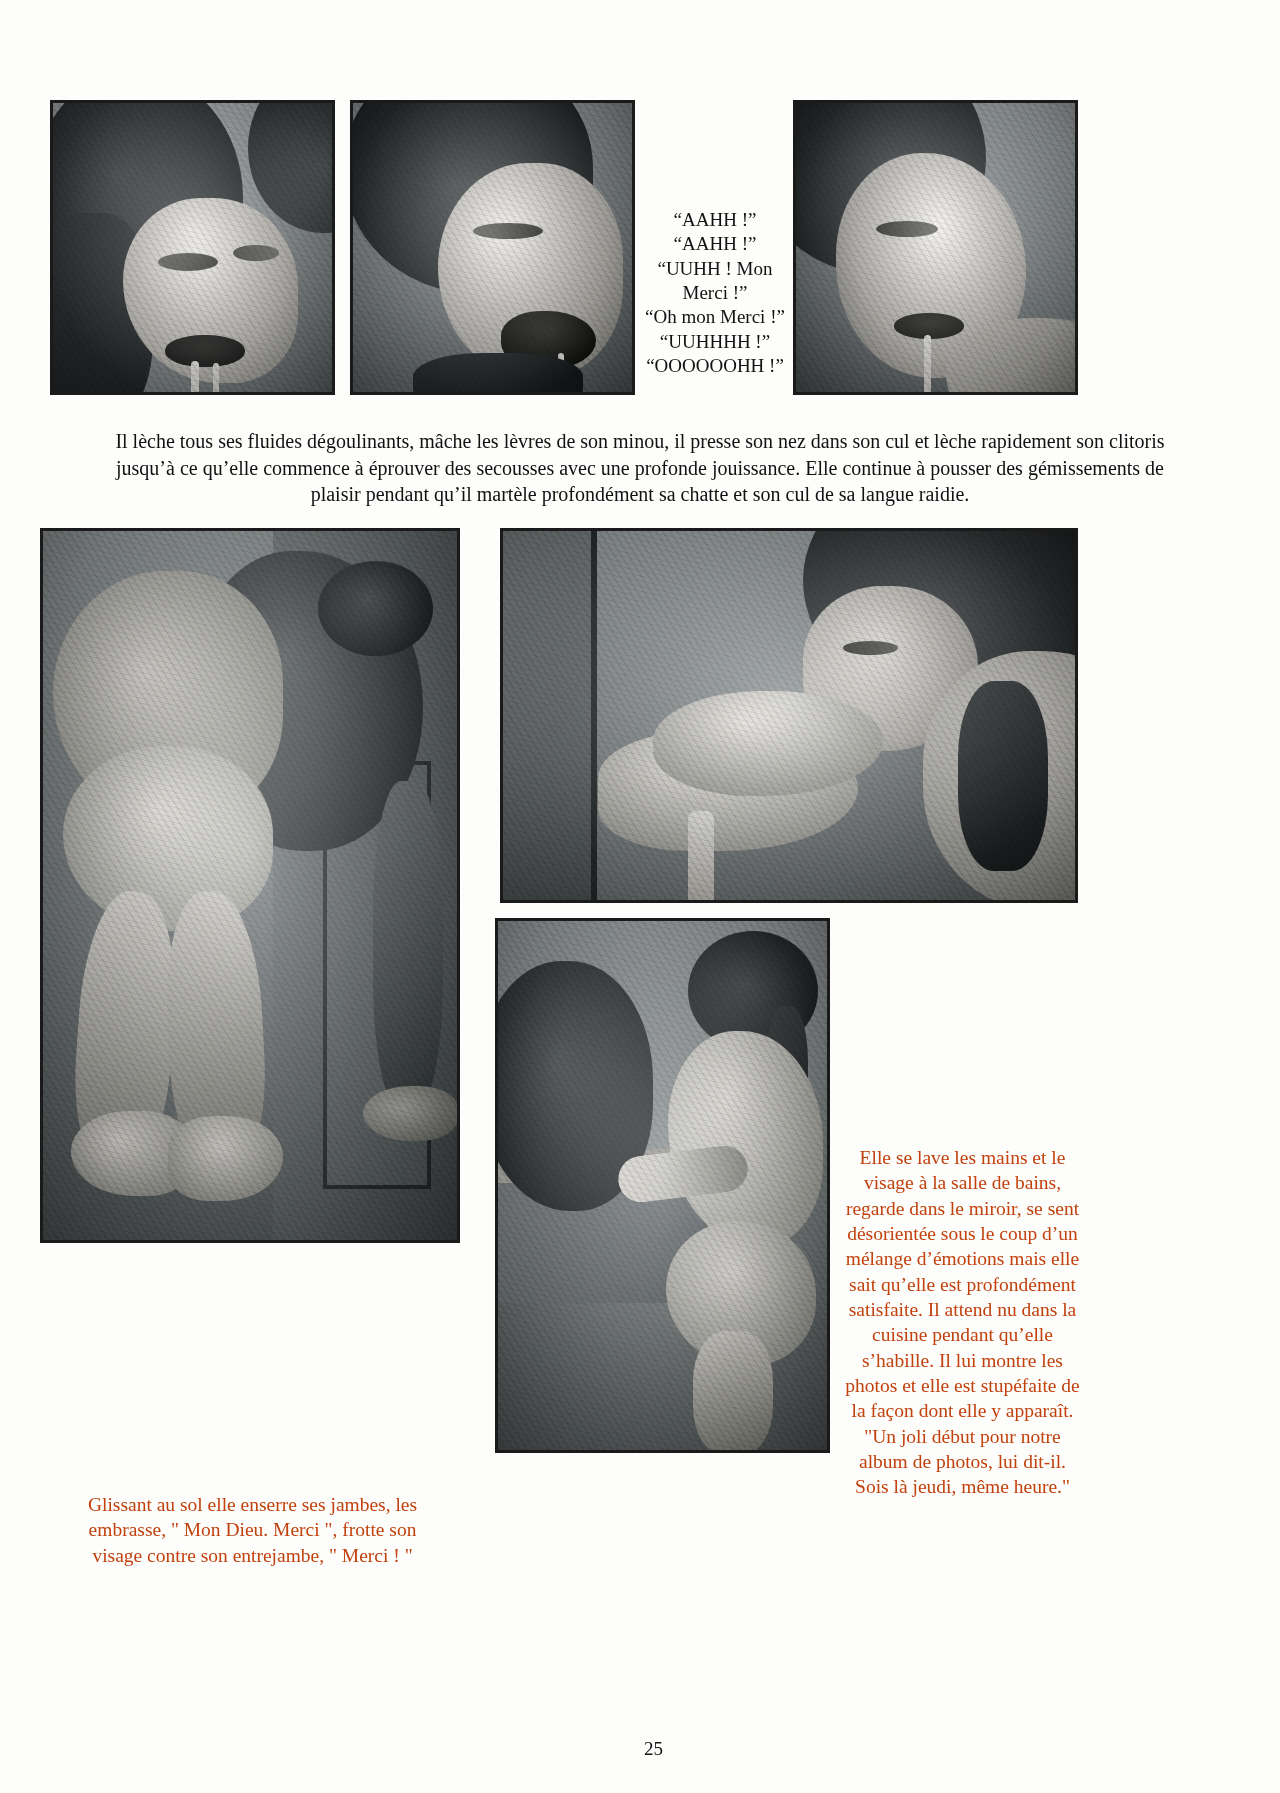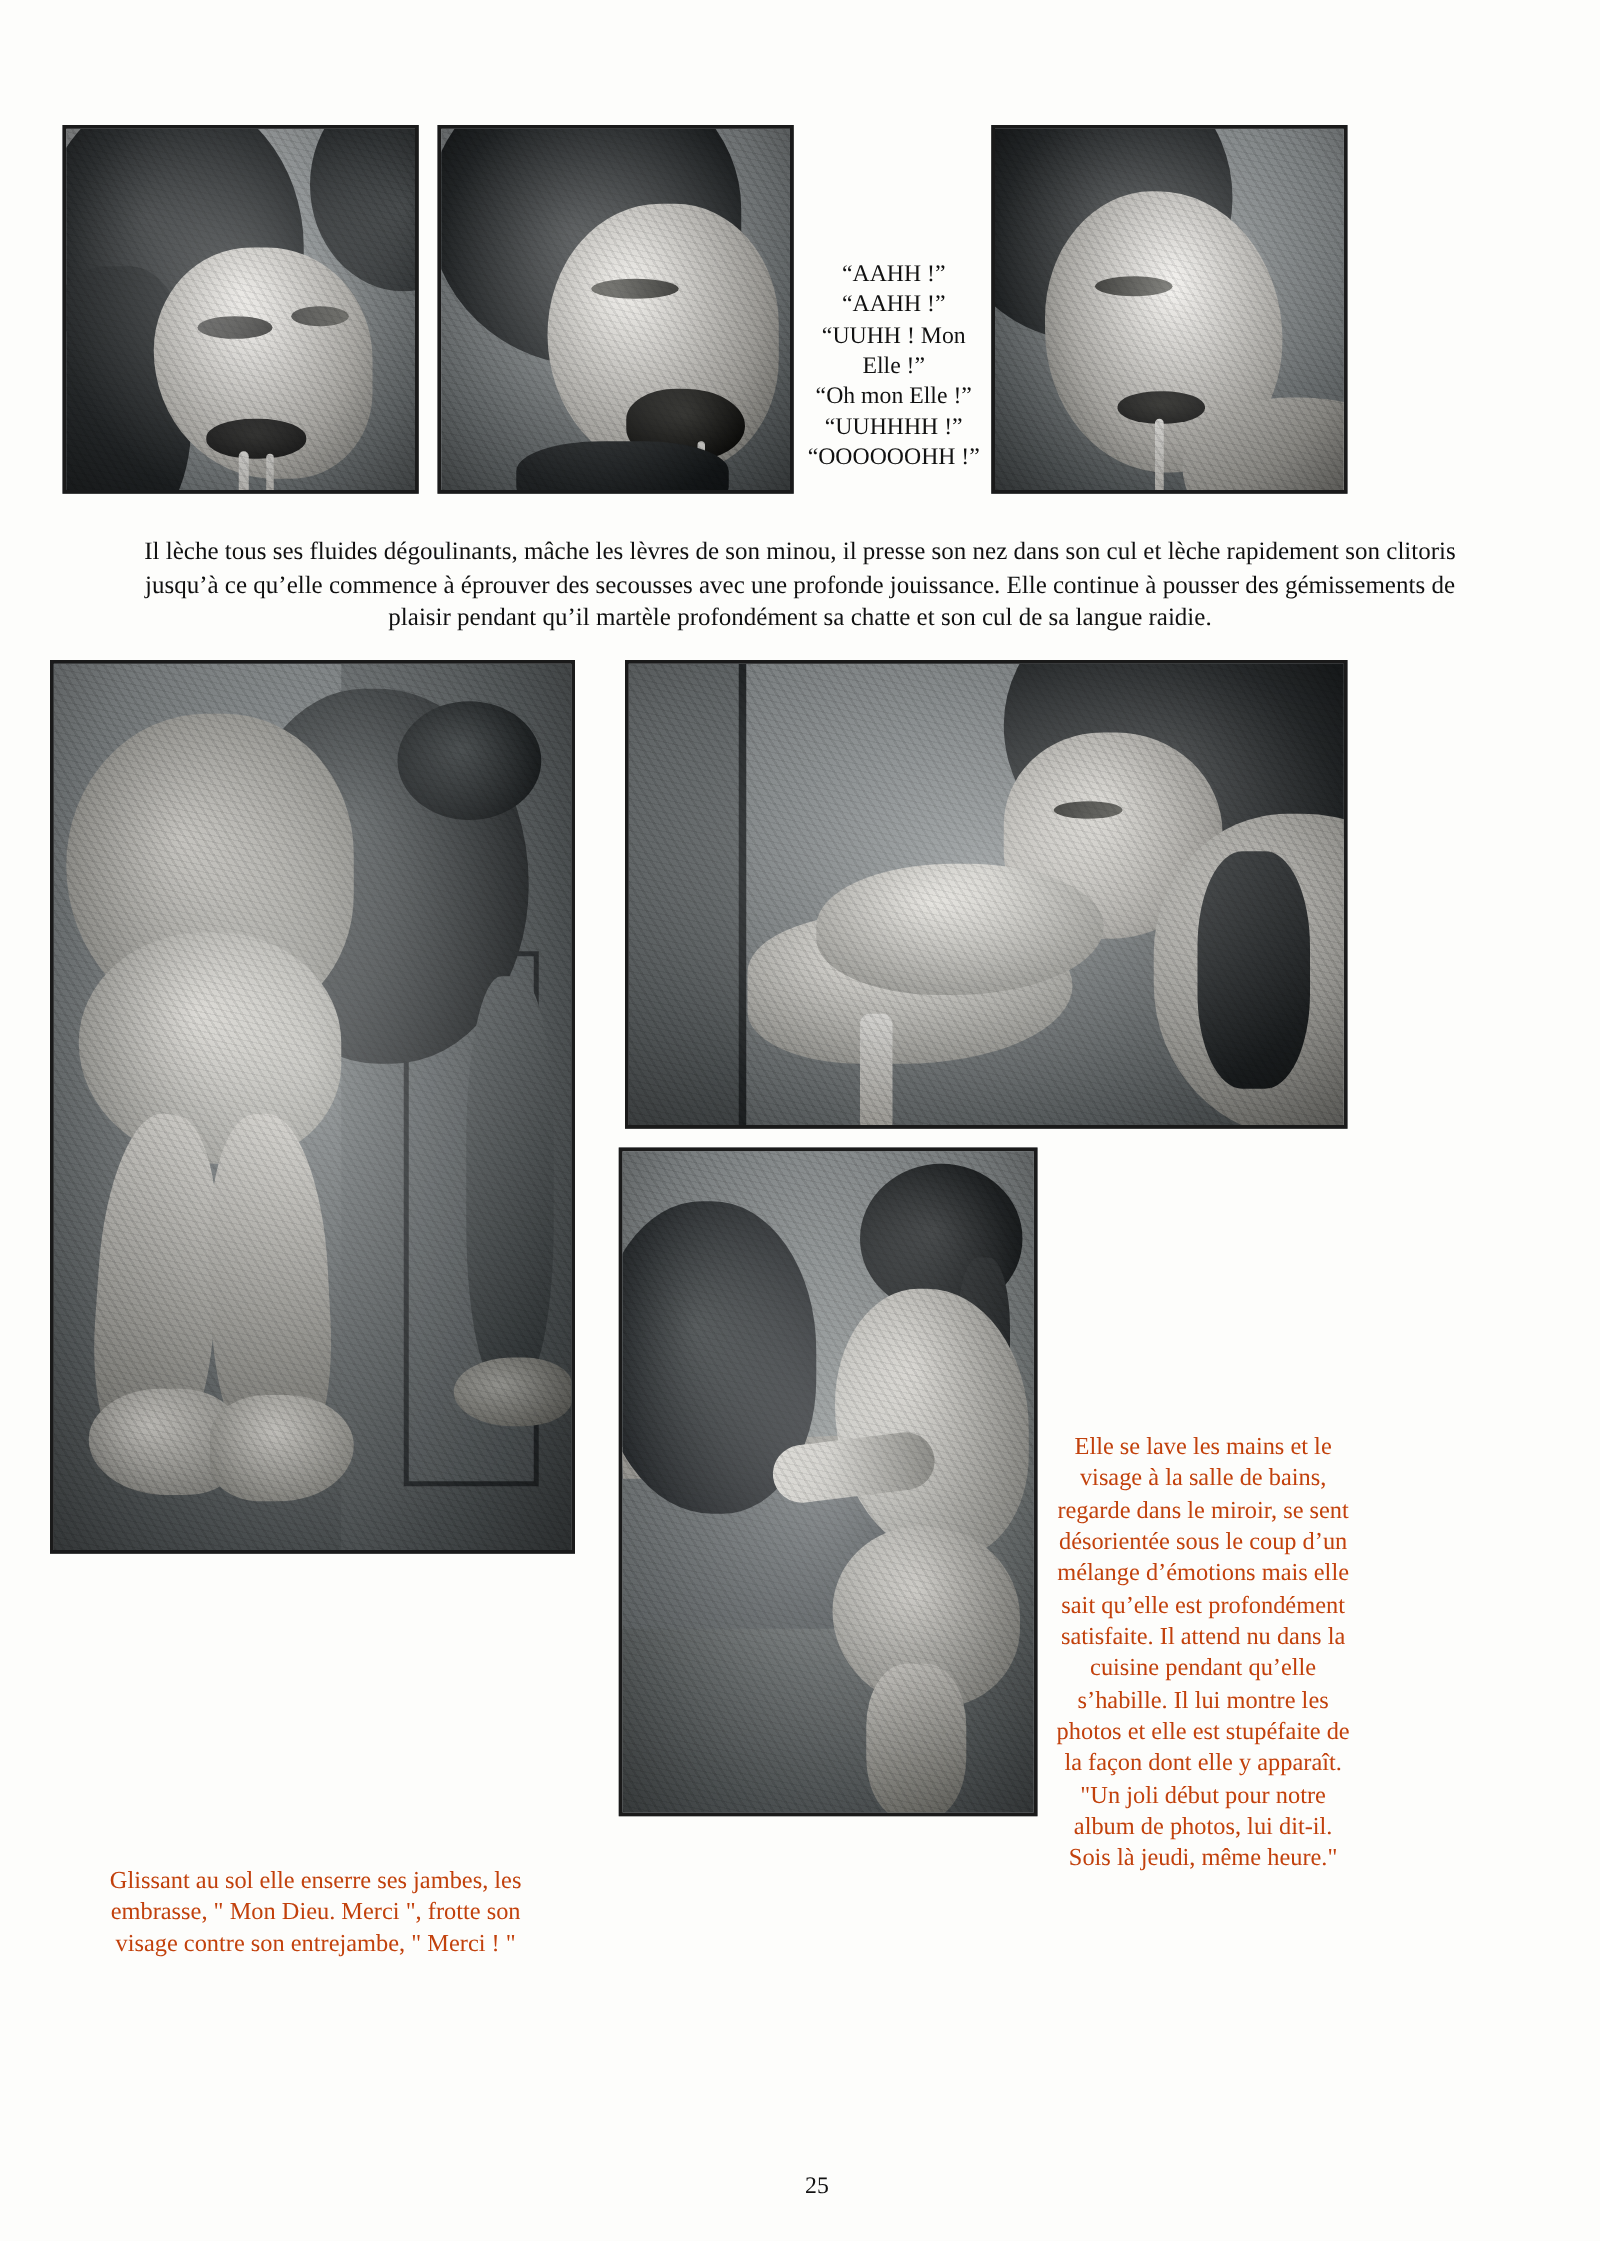--- a/index.html
+++ b/index.html
@@ -169,22 +169,22 @@
       <div class="tex-a"></div>
         <div class="tex-b"></div>
         <div class="vig"></div>
     </div>
   </div>
 
   <div class="dialog" style="left:640px; top:168px; width:150px;">
     <div>“AAHH !”</div>
     <div>“AAHH !”</div>
     <div>“UUHH ! Mon</div>
-    <div>Elle !”</div>
-    <div>“Oh mon Elle !”</div>
+    <div>Merci !”</div>
+    <div>“Oh mon Merci !”</div>
     <div>“UUHHHH !”</div>
     <div>“OOOOOOHH !”</div>
   </div>
 
   <div class="narr-center" style="left:110px; top:428px; width:1060px;">Il lèche tous ses fluides dégoulinants, mâche les lèvres de son minou, il presse son nez dans son cul et lèche rapidement son clitoris jusqu’à ce qu’elle commence à éprouver des secousses avec une profonde jouissance. Elle continue à pousser des gémissements de plaisir pendant qu’il martèle profondément sa chatte et son cul de sa langue raidie.</div>
 
   <div class="panel" style="left:40px; top:528px; width:420px; height:715px;">
     <div class="art" style="background:linear-gradient(165deg,#9da3a5 0%,#7d8385 45%,#555b5d 100%);">
 
       <div style="position:absolute; left:230px; top:0; width:190px; height:715px;

